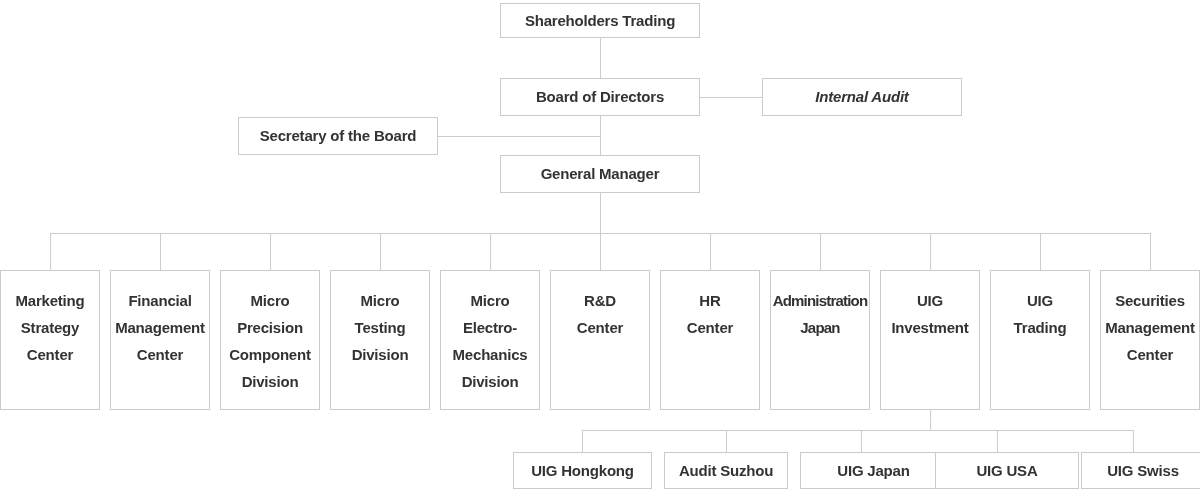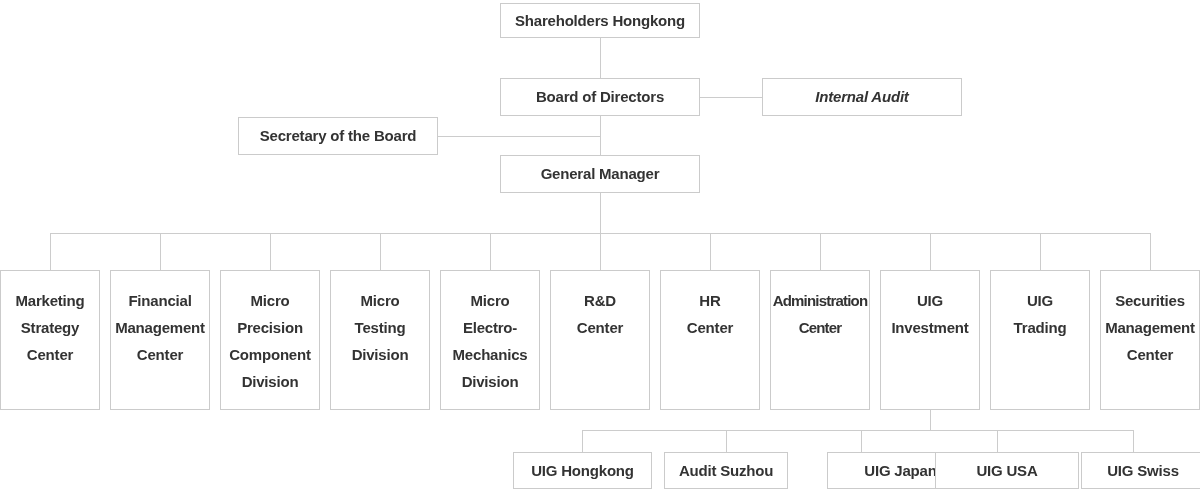--- a/index.html
+++ b/index.html
@@ -42,21 +42,21 @@
   .line {
     position: absolute;
     background: #cccccc;
   }
 </style>
 </head>
 <body>
 
 <div class="canvas">
 
-  <div class="node" style="left:500px; top:3px;  width:200px; height:35px;">Shareholders Hongkong</div>
+  <div class="node" style="left:500px; top:3px;  width:200px; height:35px;">Shareholders Trading</div>
 
   <div class="node" style="left:500px; top:78px; width:200px; height:38px;">Board of Directors</div>
 
   <div class="node" style="left:762px; top:78px; width:200px; height:38px;font-style:italic;">Internal Audit</div>
 
   <div class="node" style="left:238px; top:117px; width:200px; height:38px;">Secretary of the Board</div>
 
   <div class="node" style="left:500px; top:155px; width:200px; height:38px;">General Manager</div>
 
   <div class="node dept" style="left:0px;">Marketing
@@ -74,32 +74,32 @@
 Division</div>
   <div class="node dept" style="left:440px;">Micro
 Electro-
 Mechanics
 Division</div>
   <div class="node dept" style="left:550px;">R&amp;D
 Center</div>
   <div class="node dept" style="left:660px;">HR
 Center</div>
   <div class="node dept" style="left:770px; letter-spacing:-0.8px;">Administration
-Center</div>
+Japan</div>
   <div class="node dept" style="left:880px;">UIG
 Investment</div>
   <div class="node dept" style="left:990px;">UIG
 Trading</div>
   <div class="node dept" style="left:1100px;">Securities
 Management
 Center</div>
 
   <div class="node sub" style="left:513px;  width:139px;">UIG Hongkong</div>
   <div class="node sub" style="left:664px;  width:124px;">Audit Suzhou</div>
-  <div class="node sub" style="left:827px;  width:147px;">UIG Japan</div>
+  <div class="node sub" style="left:800px;  width:147px;">UIG Japan</div>
   <div class="node sub" style="left:935px;  width:144px;">UIG USA</div>
   <div class="node sub" style="left:1081px; width:124px;">UIG Swiss</div>
 
   <div class="line" style="left:600px; top:38px;  width:1px;   height:40px;"></div>
   <div class="line" style="left:700px; top:97px;  width:62px;  height:1px;"></div>
   <div class="line" style="left:600px; top:116px; width:1px;   height:39px;"></div>
   <div class="line" style="left:438px; top:136px; width:162px; height:1px;"></div>
   <div class="line" style="left:600px; top:193px; width:1px;   height:77px;"></div>
 
   <div class="line" style="left:50px;  top:233px; width:1101px; height:1px;"></div>

